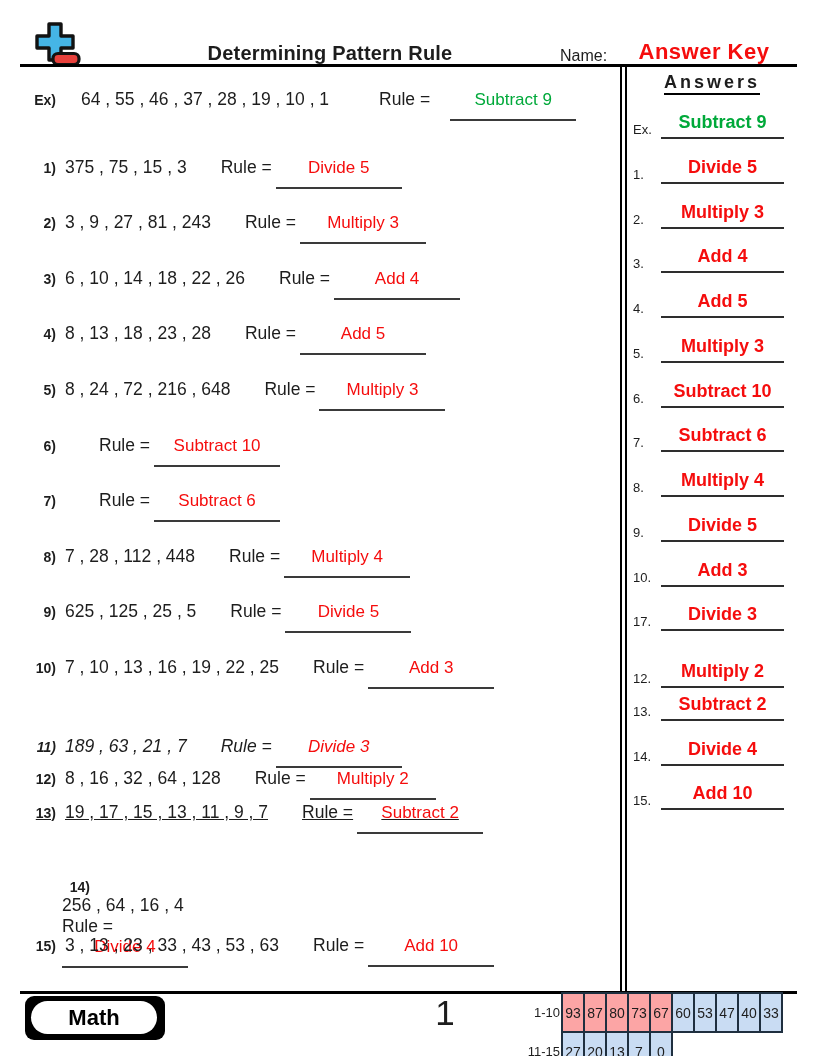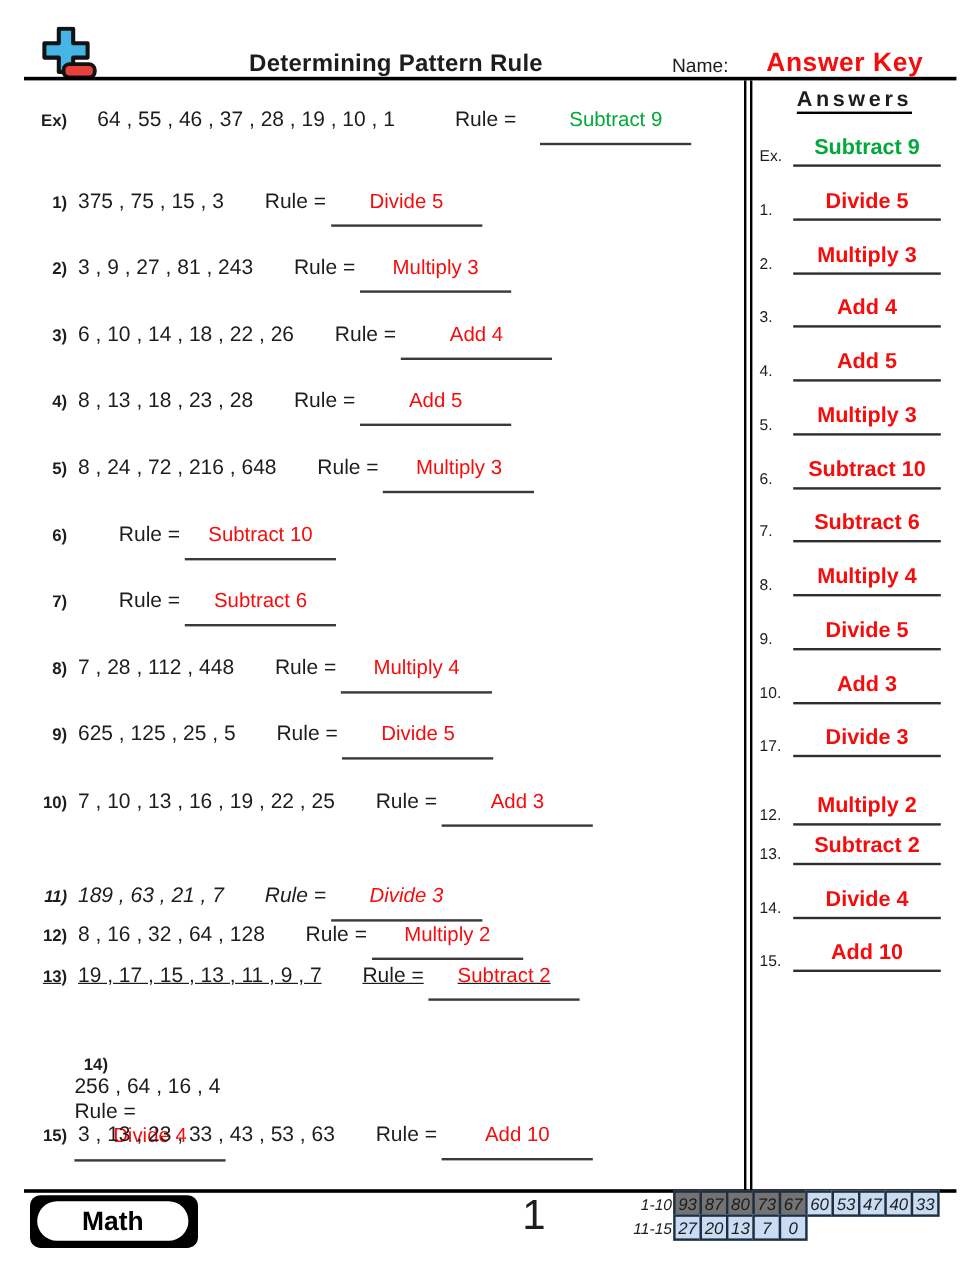--- a/index.html
+++ b/index.html
@@ -50,24 +50,24 @@
 
   
   .footer-line{position:absolute;left:20px;top:991px;width:777px;height:3px;background:#000;}
   .math-badge{position:absolute;left:25px;top:996px;width:140px;height:44px;background:#000;border-radius:9px;}
   .math-badge .pill{position:absolute;left:6px;right:8px;top:5px;bottom:6px;background:#fff;
     border-radius:17px;display:flex;align-items:center;justify-content:center;
     font-size:22px;font-weight:bold;color:#000;}
   .website{position:absolute;left:176px;top:1013px;font-size:16px;color:#1d1d1d;text-decoration:none;}
   .page-number{position:absolute;left:400px;top:993px;width:90px;text-align:center;font-size:35px;}
   .score-table{position:absolute;left:525px;top:992px;}
-  .score-row{display:flex;align-items:stretch;height:22px;font-style:italic;}
+  .score-row{display:flex;align-items:stretch;height:41px;}
   .score-row + .score-row{margin-top:-2px;}
   .score-label{flex:0 0 38px;text-align:right;font-size:13px;padding-right:3px;align-self:center;}
-  .score-cell{width:24px;margin-left:-2px;border:2px solid #1f2f3f;background:#737373;
+  .score-cell{width:24px;margin-left:-2px;border:2px solid #1f2f3f;background:#fca5a5;
     display:flex;align-items:center;justify-content:center;font-size:14px;}
   .score-cell:first-of-type{margin-left:0;}
   .score-cell.hl{background:var(--cellblue);}
 </style>
 </head>
 <body>
 
 <div class="page">
 
   <svg class="logo" viewBox="0 0 48 46">

